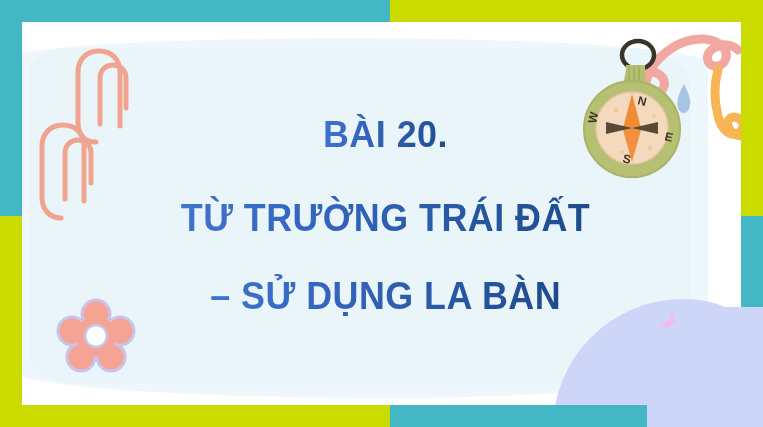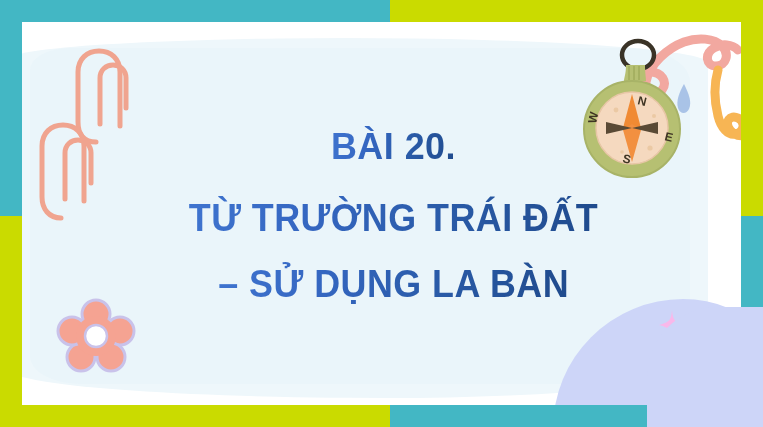--- a/index.html
+++ b/index.html
@@ -94,30 +94,31 @@
   
   .deco {
     position: absolute;
     z-index: 4;
     pointer-events: none;
   }
 
   
   #title-block {
     position: absolute;
-    left: 12px;
+    left: 4px;
     top: 0;
     width: 719px;
     height: 383px;
     z-index: 6;
     display: flex;
     flex-direction: column;
     align-items: center;
     justify-content: center;
     text-align: center;
+    gap: 12px;
   }
   .title-line {
     font-family: "Liberation Sans", sans-serif;
     font-weight: bold;
     letter-spacing: 0.5px;
     background: linear-gradient(100deg, #3f74cf 0%, #3567c2 28%, #2a5ba8 62%, #1f4a8c 100%);
     -webkit-background-clip: text;
     background-clip: text;
     color: transparent;
     -webkit-text-fill-color: transparent;

